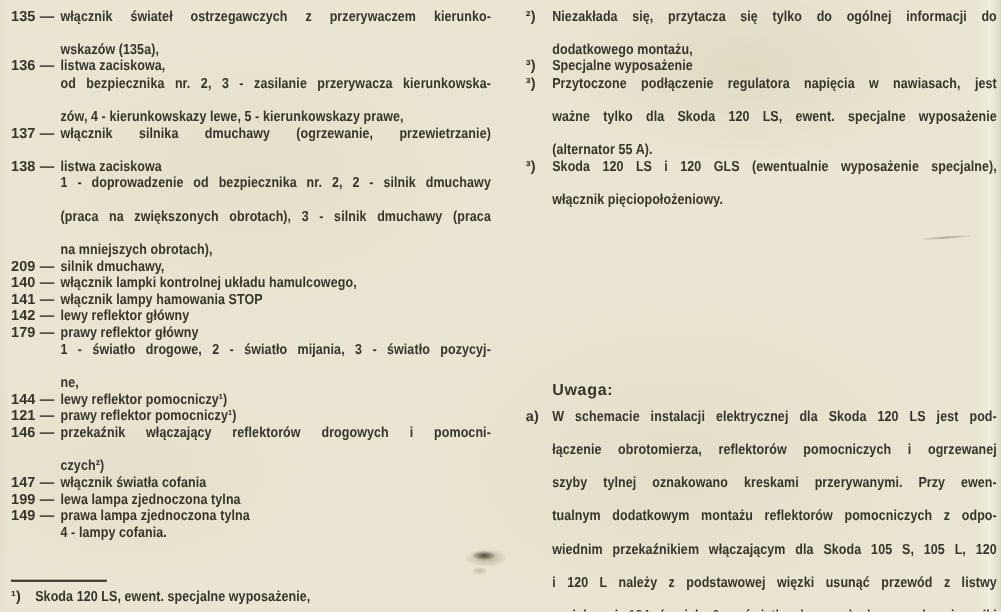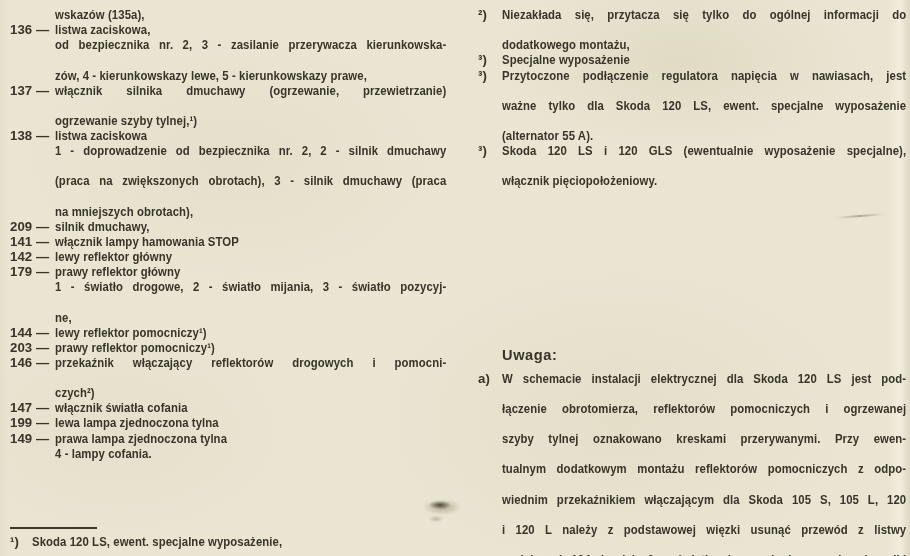--- a/index.html
+++ b/index.html
@@ -64,20 +64,24 @@
   .left-footnote { position: absolute; left: 10px; top: 534px; width: 502px; }
   .left-footnote .ln .num { flex: 0 0 22px; }
 </style>
 </head>
 <body>
 
 <div class="paper"></div>
 <div class="scratch"></div>
 
 <div class="col col-left">
+    <div class="ln j">
+      <span class="num">135 —</span>
+      <span class="txt">włącznik świateł ostrzegawczych z przerywaczem kierunko-</span>
+    </div>
     <div class="ln">
       <span class="num"></span>
       <span class="txt">wskazów (135a),</span>
     </div>
     <div class="ln">
       <span class="num">136 —</span>
       <span class="txt">listwa zaciskowa,</span>
     </div>
     <div class="ln j">
       <span class="num"></span>
@@ -85,44 +89,44 @@
     </div>
     <div class="ln">
       <span class="num"></span>
       <span class="txt">zów, 4 - kierunkowskazy lewe, 5 - kierunkowskazy prawe,</span>
     </div>
     <div class="ln j">
       <span class="num">137 —</span>
       <span class="txt">włącznik silnika dmuchawy (ogrzewanie, przewietrzanie)</span>
     </div>
     <div class="ln">
-      <span class="num"></span>
-      <span class="txt">ogrzewanie szyby tylnej,¹)</span>
-    </div>
-    <div class="ln">
       <span class="num">138 —</span>
       <span class="txt">listwa zaciskowa</span>
     </div>
     <div class="ln j">
       <span class="num"></span>
       <span class="txt">1 - doprowadzenie od bezpiecznika nr. 2, 2 - silnik dmuchawy</span>
     </div>
     <div class="ln j">
       <span class="num"></span>
       <span class="txt">(praca na zwiększonych obrotach), 3 - silnik dmuchawy (praca</span>
     </div>
     <div class="ln">
       <span class="num"></span>
       <span class="txt">na mniejszych obrotach),</span>
     </div>
     <div class="ln">
       <span class="num">209 —</span>
       <span class="txt">silnik dmuchawy,</span>
     </div>
     <div class="ln">
+      <span class="num">140 —</span>
+      <span class="txt">włącznik lampki kontrolnej układu hamulcowego,</span>
+    </div>
+    <div class="ln">
       <span class="num">141 —</span>
       <span class="txt">włącznik lampy hamowania STOP</span>
     </div>
     <div class="ln">
       <span class="num">142 —</span>
       <span class="txt">lewy reflektor główny</span>
     </div>
     <div class="ln">
       <span class="num">179 —</span>
       <span class="txt">prawy reflektor główny</span>
@@ -133,21 +137,21 @@
     </div>
     <div class="ln">
       <span class="num"></span>
       <span class="txt">ne,</span>
     </div>
     <div class="ln">
       <span class="num">144 —</span>
       <span class="txt">lewy reflektor pomocniczy¹)</span>
     </div>
     <div class="ln">
-      <span class="num">203 —</span>
+      <span class="num">121 —</span>
       <span class="txt">prawy reflektor pomocniczy¹)</span>
     </div>
     <div class="ln j">
       <span class="num">146 —</span>
       <span class="txt">przekaźnik włączający reflektorów drogowych i pomocni-</span>
     </div>
     <div class="ln">
       <span class="num"></span>
       <span class="txt">czych²)</span>
     </div>

